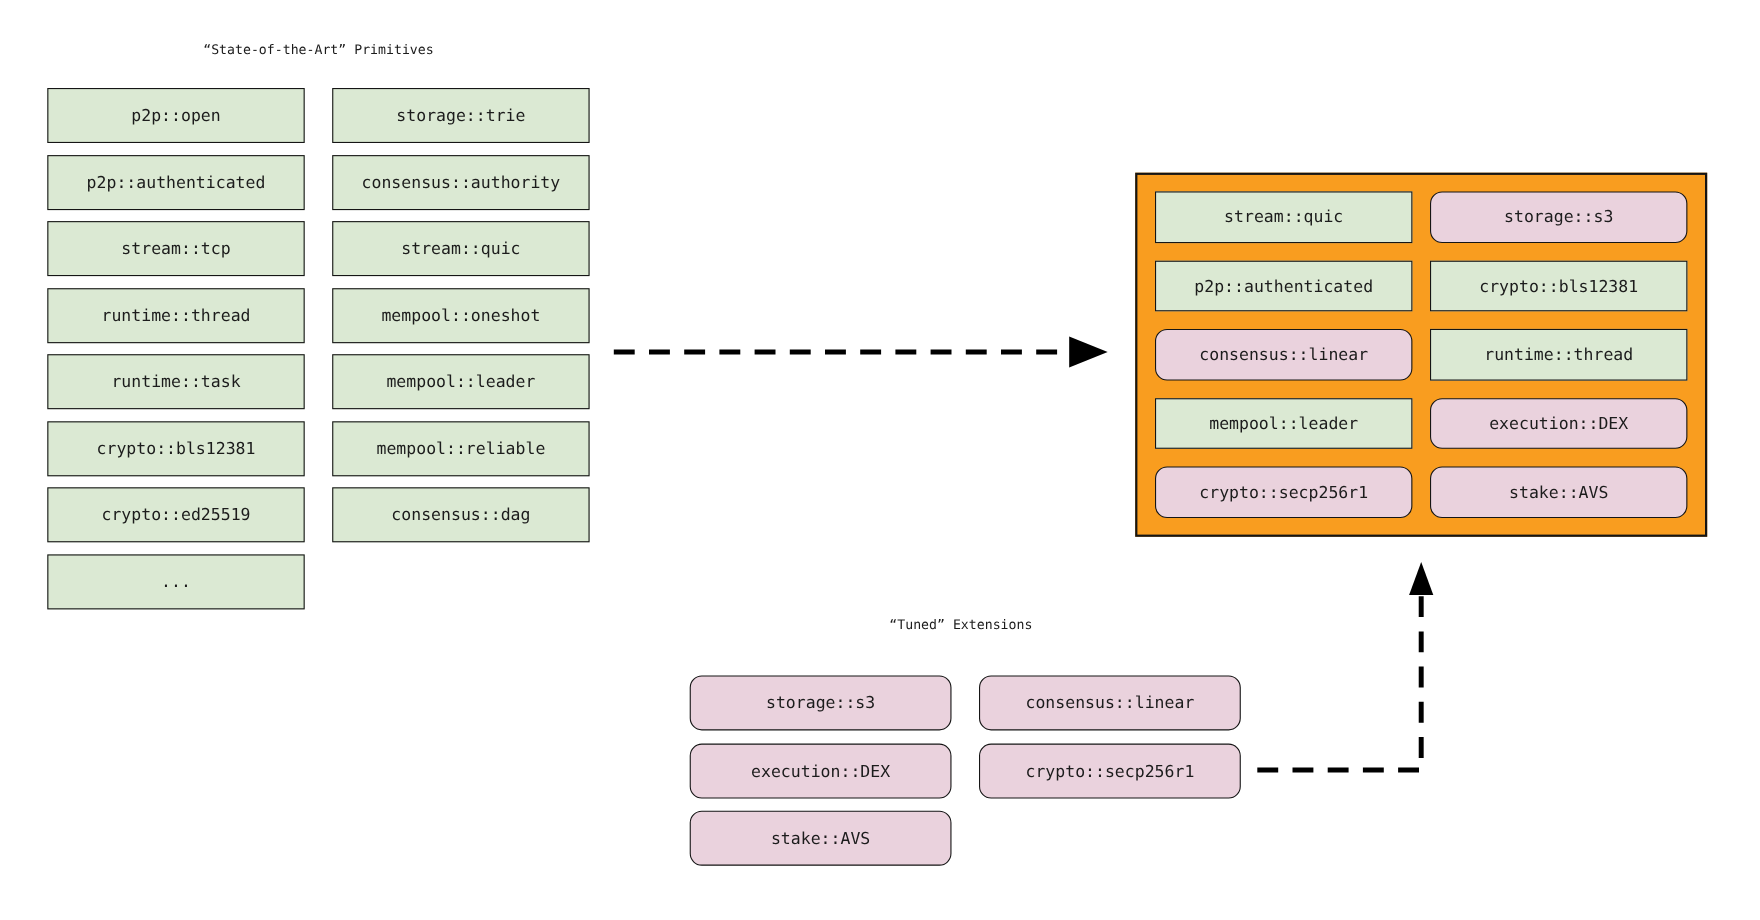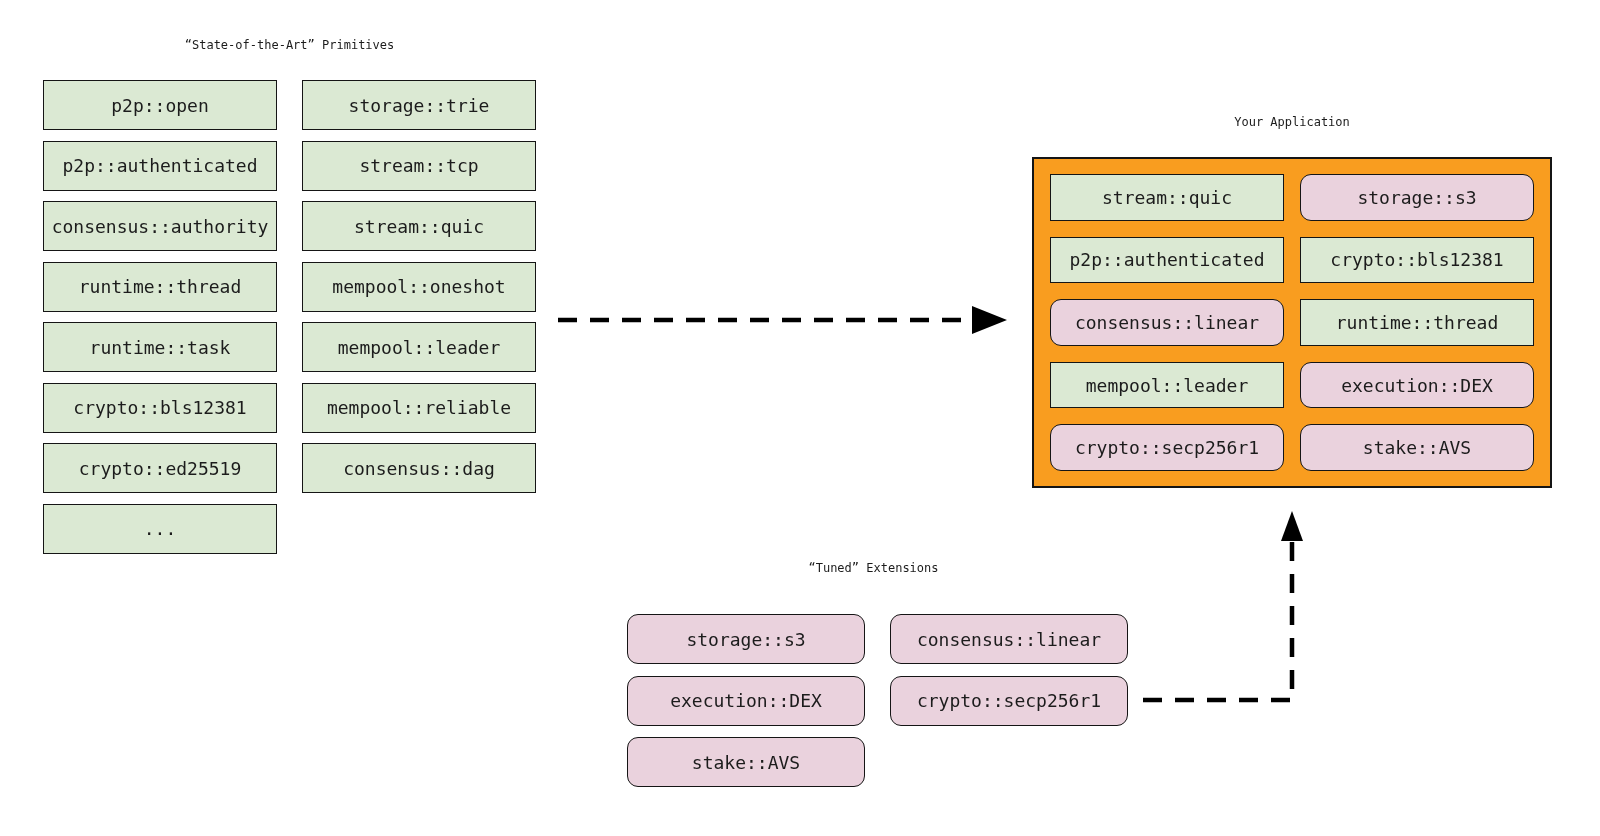--- a/index.html
+++ b/index.html
@@ -32,21 +32,21 @@
   }
   #extensions-grid{
     left:627px;top:614px;
     grid-template-columns:repeat(2,238px);
     grid-template-rows:repeat(3,50px);
     column-gap:25px;row-gap:11.5px;
   }
   .node{
     border:1.5px solid var(--border);
     display:flex;align-items:center;justify-content:center;
-    font-size:18px;
+    font-size:15px;
     box-sizing:border-box;
     white-space:nowrap;
   }
   .node.green{background:var(--green);}
   .node.pink{background:var(--pink);border-radius:11px;}
   .node.empty{border:none;background:transparent;}
   #primitives-title{left:43px;width:493px;top:38px;}
   #application-title{left:1032px;width:520px;top:115px;}
   #extensions-title{left:623px;width:501px;top:561px;}
   #application-box{
@@ -71,35 +71,34 @@
 <body>
 
 <div id="canvas">
 
   <div class="section-title" id="primitives-title">“State-of-the-Art” Primitives</div>
 
   <div class="box-grid" id="primitives-grid">
       <div class="node green">p2p::open</div>
       <div class="node green">storage::trie</div>
       <div class="node green">p2p::authenticated</div>
+      <div class="node green">consensus::authority</div>
       <div class="node green">stream::tcp</div>
-      <div class="node green">consensus::authority</div>
       <div class="node green">stream::quic</div>
       <div class="node green">runtime::thread</div>
       <div class="node green">mempool::oneshot</div>
       <div class="node green">runtime::task</div>
       <div class="node green">mempool::leader</div>
       <div class="node green">crypto::bls12381</div>
       <div class="node green">mempool::reliable</div>
       <div class="node green">crypto::ed25519</div>
       <div class="node green">consensus::dag</div>
       <div class="node green">...</div>
     </div>
 
-  <div class="section-title" id="application-title">Your Application</div>
 
   <div id="application-box">
       <div class="node green">stream::quic</div>
       <div class="node pink">storage::s3</div>
       <div class="node green">p2p::authenticated</div>
       <div class="node green">crypto::bls12381</div>
       <div class="node pink">consensus::linear</div>
       <div class="node green">runtime::thread</div>
       <div class="node green">mempool::leader</div>
       <div class="node pink">execution::DEX</div>

